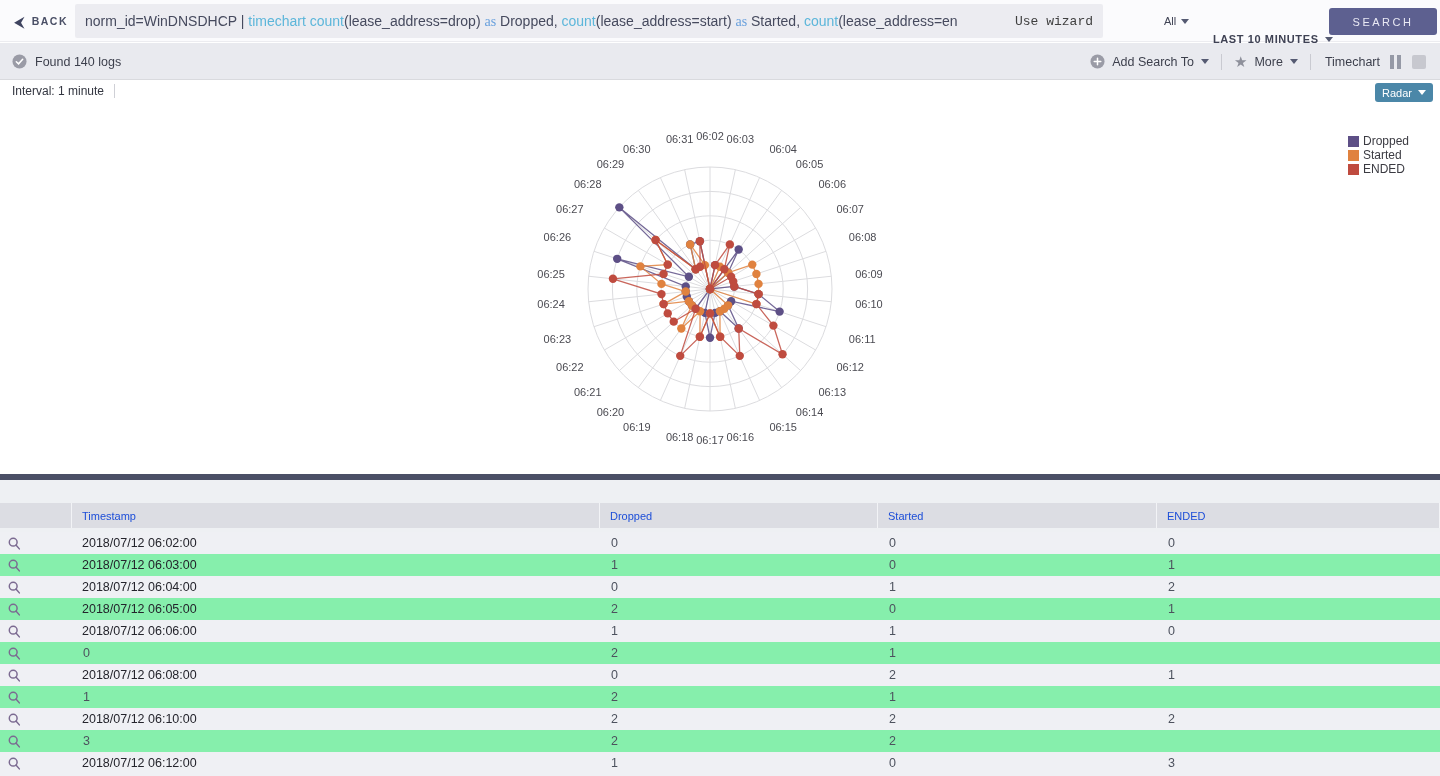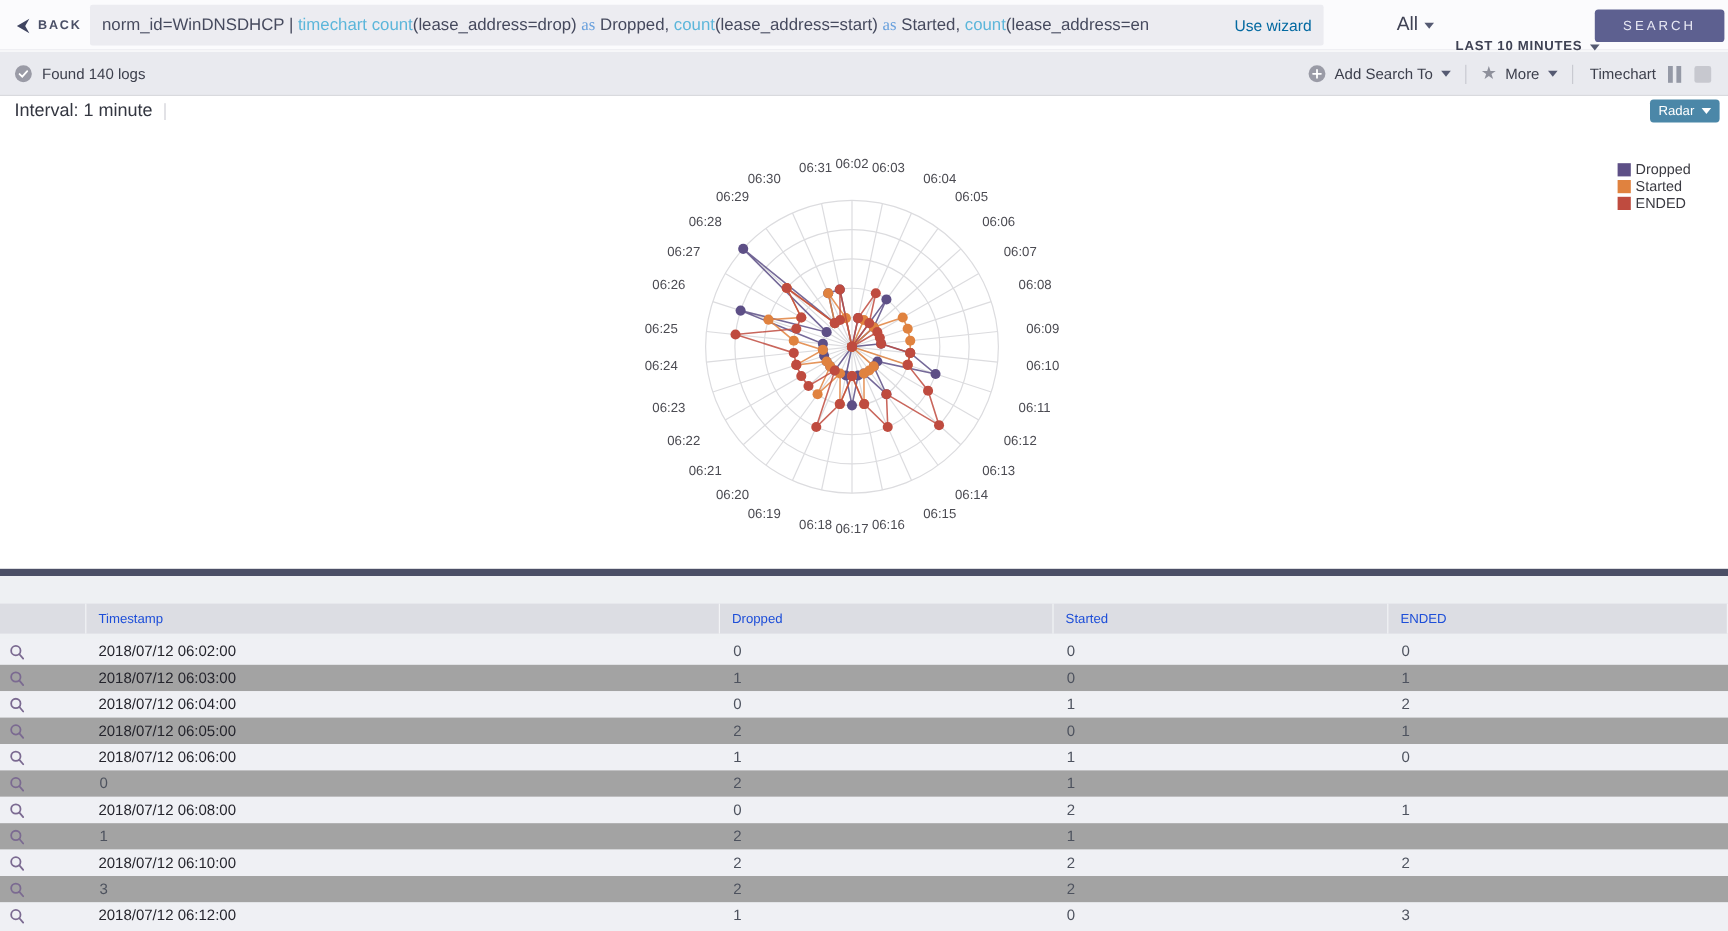--- a/index.html
+++ b/index.html
@@ -14,23 +14,23 @@
           gap:7px; cursor:pointer; }
   .back-arrow { color:#3f4460; font-size:15px; line-height:1; }
   .back-label { font-size:10.5px; letter-spacing:1.5px; color:#4a4f66; font-weight:bold; }
   .search-box { position:absolute; left:75px; top:4px; width:1028px; height:34px;
                 background:#ececf1; border-radius:2px; display:flex; align-items:center;
                 padding:0 10px; white-space:pre; overflow:hidden; }
   .query { font-size:14px; color:#464a5e; flex:0 1 auto; overflow:hidden; white-space:pre; }
   .q-plain { color:#464a5e;margin-top:47px; }
   .q-keyword { color:#5cb6da; }
   .q-operator { color:#6aa1dd;font-family:Liberation Serif, serif; }
-  .use-wizard { margin-left:auto; font-size:13px; color:#0369a1; cursor:pointer; flex:0 0 auto; }
+  .use-wizard { margin-left:auto; font-size:13px; color:#404040; cursor:pointer; flex:0 0 auto;font-family:Liberation Mono, monospace; }
   .scope { position:absolute; left:1164px; top:0; height:42px; display:flex; align-items:center;
-           gap:5px; font-size:16px; color:#3f4254; cursor:pointer; }
+           gap:5px; font-size:11px; color:#3f4254; cursor:pointer; }
   .time-range { position:absolute; left:1213px; top:0; height:42px; display:flex; align-items:center;
                 gap:6px; font-size:11px; letter-spacing:.6px; color:#3f4254; font-weight:bold; cursor:pointer;margin-top:18px; }
   .caret { width:0; height:0; border-left:4px solid transparent; border-right:4px solid transparent;
            border-top:5px solid #555a72; display:inline-block; }
   .search-btn { position:absolute; left:1329px; top:8px; width:108px; height:27px;
                 background:#5d6090; border:none; border-radius:3px; color:#e9e9f4;
                 font-size:11px; letter-spacing:2.5px; font-family:"Liberation Sans",sans-serif;
                 cursor:pointer; }
 
   
@@ -46,21 +46,21 @@
   .star { color:#8e909b; font-size:15px; line-height:1; }
   .timechart-label { font-size:12.5px; color:#3c3f4c; padding:0 10px 0 14px; }
   .view-icons { display:flex; align-items:center; gap:9px; padding-right:2px; }
   .icon-cols { width:13px; height:14px; display:flex; gap:3px; cursor:pointer; }
   .icon-cols span { width:4px; height:14px; background:#9599a6; }
   .icon-square { width:14px; height:14px; background:#c7c8cf; border-radius:2px; cursor:pointer; }
 
   
   .chart-section { position:absolute; left:0; top:80px; width:1440px; height:394px; background:#fff; }
   .interval { position:absolute; left:12px; top:4px; display:flex; align-items:center; gap:10px; }
-  .interval-label { font-size:15px; color:#333640; }
+  .interval-label { font-size:12px; color:#333640; }
   .interval-sep { width:1px; height:14px; background:#cfd0d6; }
   .radar-btn { position:absolute; left:1375px; top:3px; height:19px; padding:0 7px;
                background:#4b87a8; border:none; border-radius:3px; color:#fff; font-size:11px;
                display:flex; align-items:center; gap:6px; cursor:pointer;
                font-family:"Liberation Sans",sans-serif; }
   .radar-btn .caret { border-top-color:#fff; border-left-width:4px; border-right-width:4px; }
   .legend { position:absolute; left:1348px; top:54px; }
   .legend-item { display:flex; align-items:center; gap:4px; height:14px; }
   .legend-swatch { width:11px; height:11px; }
   .legend-label { font-size:12px; color:#3b3b42; }
@@ -76,21 +76,21 @@
   .table-section { position:absolute; left:0; top:480px; width:1440px; height:296px;
                    background:#eef0f3; overflow:hidden; }
   .grid-row { display:grid; grid-template-columns:72px 528px 278px 279px 283px; }
   .thead { position:absolute; left:0; top:23px; width:1440px; height:25px; background:#dcdde3; }
   .th { font-size:11px; color:#1d4ed8; display:flex; align-items:center; padding-left:10px;
         border-right:1px solid #f2f3f6; height:25px; }
   .th:first-child { border-right:1px solid #f2f3f6; }
   .tbody { position:absolute; left:0; top:52px; width:1440px; }
   .trow { height:22px; }
   .trow.odd { background:#eff0f4; }
-  .trow.even { background:#a3a3a3; }
+  .trow.even { background:#86efac; }
   .td { display:flex; align-items:center; font-size:12.5px; }
   .td-icon { justify-content:flex-start; padding-left:8px; cursor:pointer; }
   .td-ts { color:#24242c; padding-left:10px; }
   .td-num { color:#4d525e; padding-left:11px; }
   .row-sliver { height:4px; background:#eff0f4; }
 </style>
 </head>
 <body>
 
 <div class="page">

